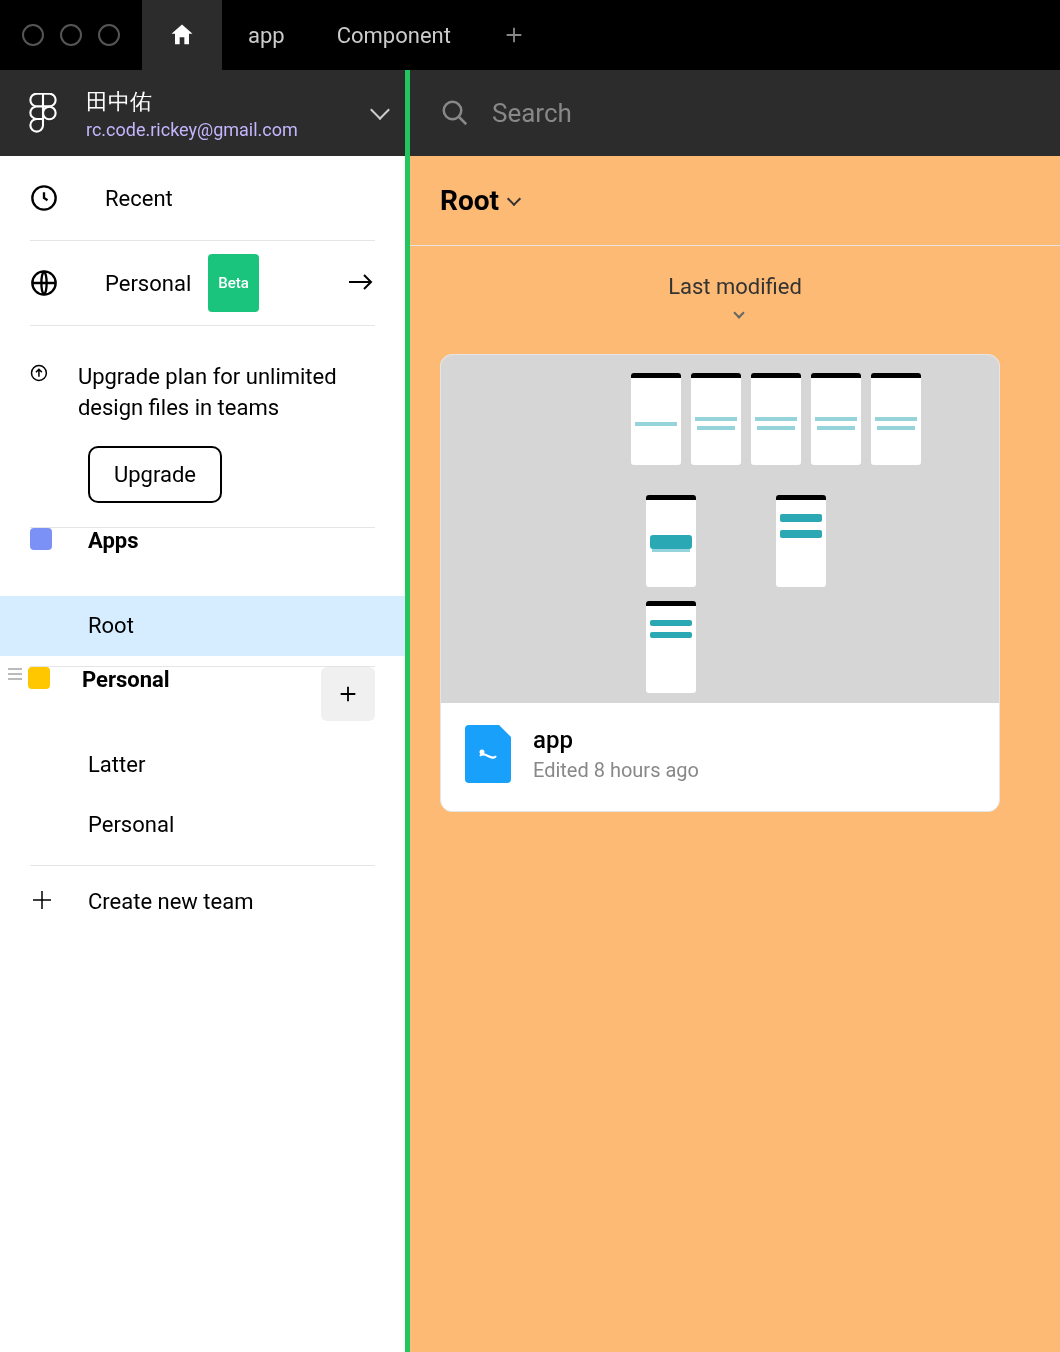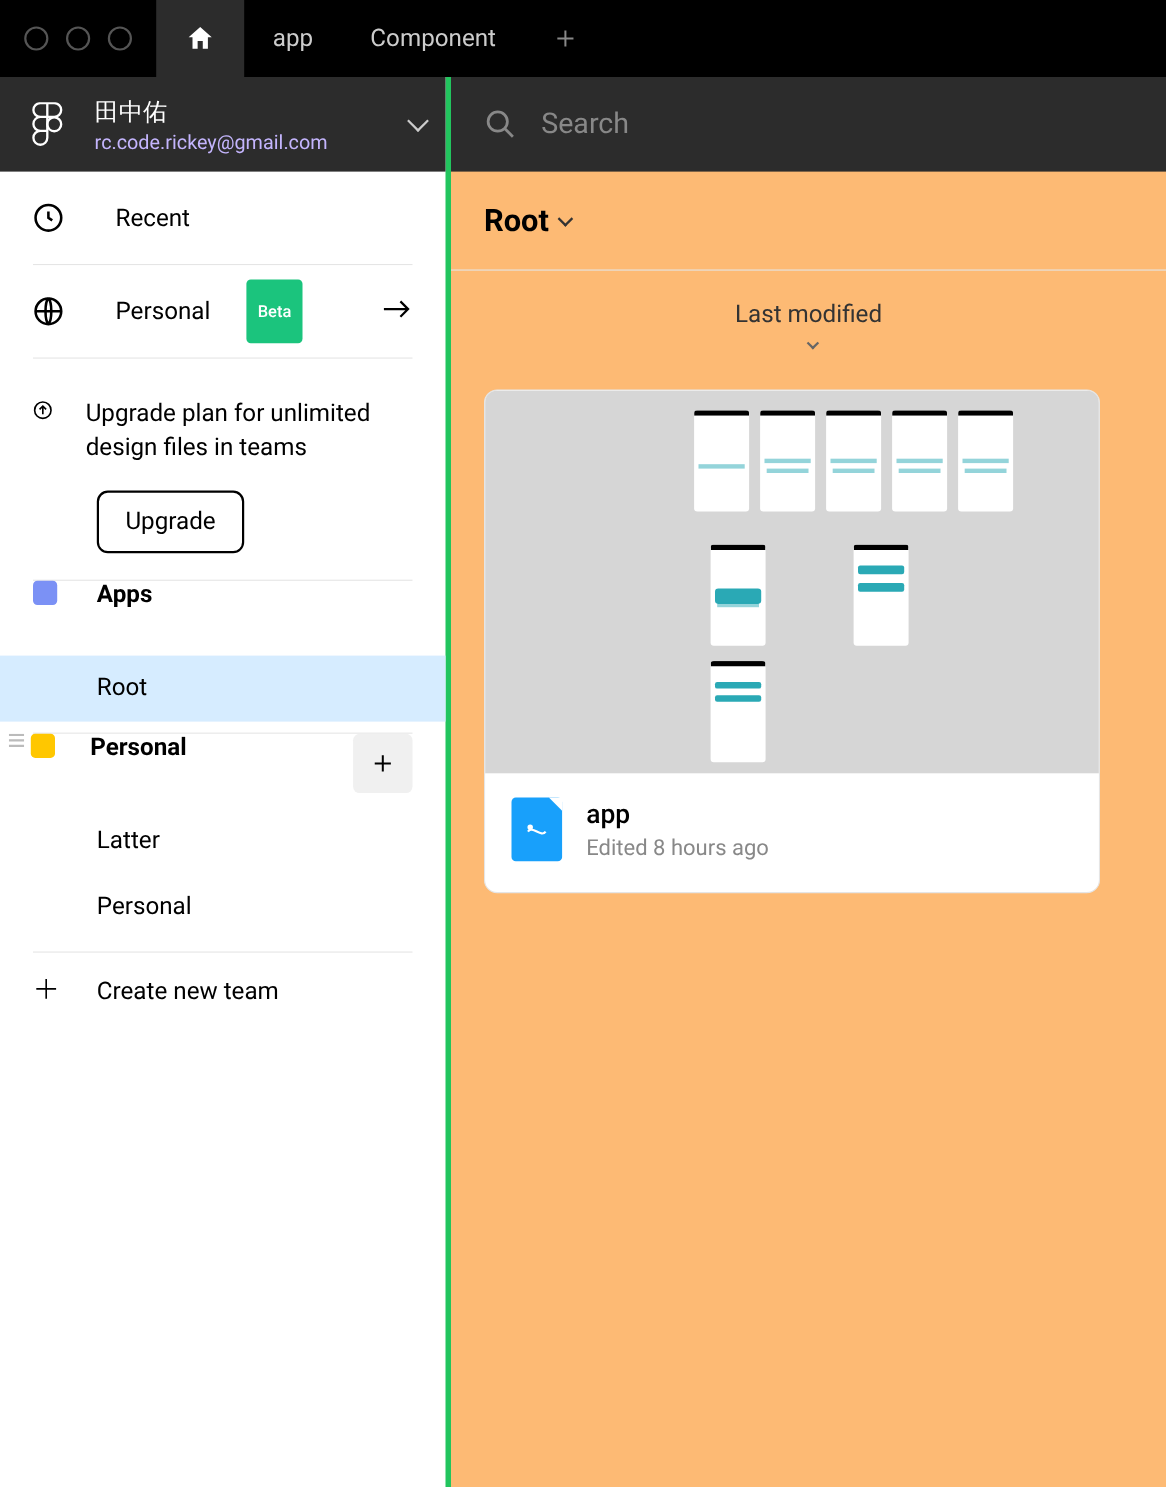--- a/index.html
+++ b/index.html
@@ -20,21 +20,21 @@
 .userbar { background: #2c2c2c; color: #fff; height: 86px; display: flex; align-items: center; padding: 0 18px 0 28px; }
 .userbar .logo { width: 30px; height: 40px; margin-right: 28px; }
 .userbar .info { flex: 1; }
 .userbar .name { font-size: 22px; }
 .userbar .email { font-size: 18px; color: #c4b5fd; margin-top: 2px; }
 .userbar .chev { color: #ccc; }
 
 .nav { padding: 8px 0; }
 .nav-item { display: flex; align-items: center; padding: 0 30px; height: 68px; font-size: 22px; cursor: pointer; gap: 17px; }
 .nav-item .icon { width: 28px; height: 28px; margin-right: 30px; display: flex; align-items: center; justify-content: center; }
-.beta-badge { background: #1bc47d; color: #fff; font-size: 15px; border-radius: 4px; padding: 20px 10px; margin-left: 16px; font-weight: 500; }
+.beta-badge { background: #1bc47d; color: #fff; font-size: 15px; border-radius: 4px; padding: 20px 10px; margin-left: 0; font-weight: 500; }
 .arrow-right { margin-left: auto; font-size: 26px; }
 
 .divider { border: none; border-top: 1px solid #e5e5e5; margin: 0 30px; }
 
 .upgrade-block { padding: 24px 30px; }
 .upgrade-row { display: flex; align-items: flex-start; margin-top: 12px; }
 .upgrade-row .icon { width: 28px; height: 28px; margin-right: 30px; margin-top: 2px; }
 .upgrade-text { font-size: 22px; line-height: 1.4; }
 .upgrade-btn { margin-top: 22px; margin-left: 58px; border: 2px solid #000; background: #fff; border-radius: 10px; padding: 14px 24px; font-size: 22px; cursor: pointer; }
 

